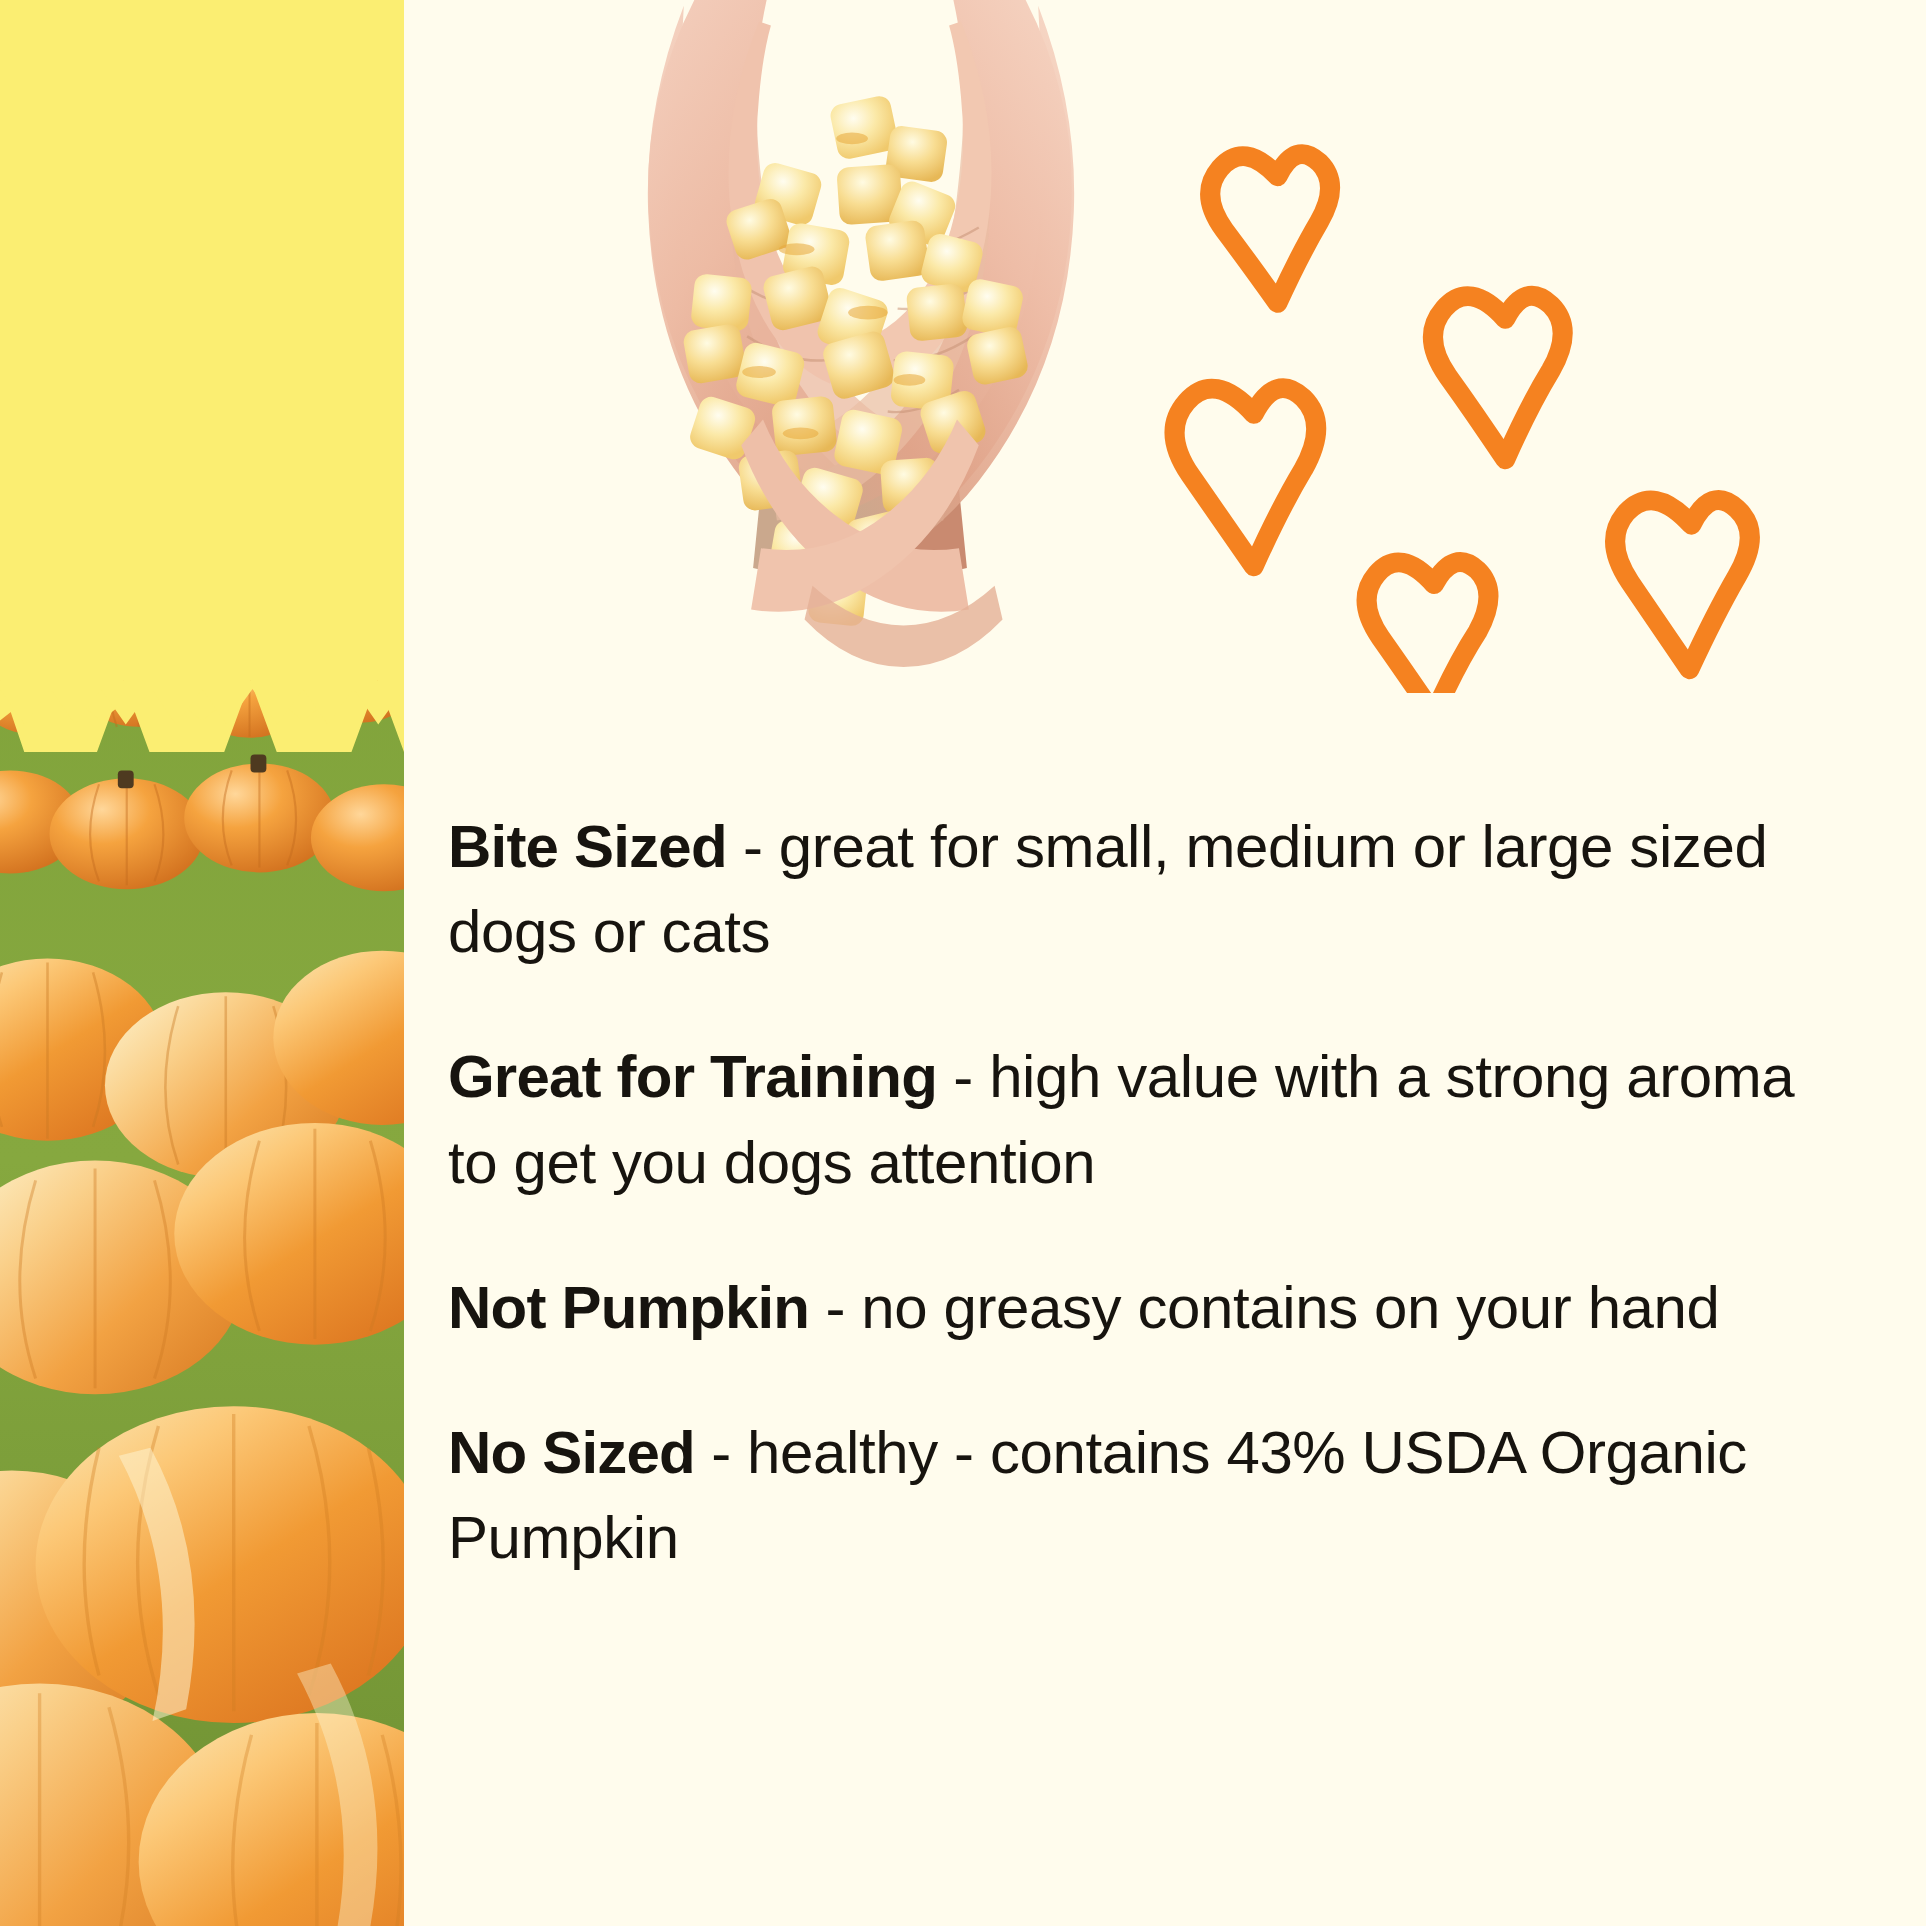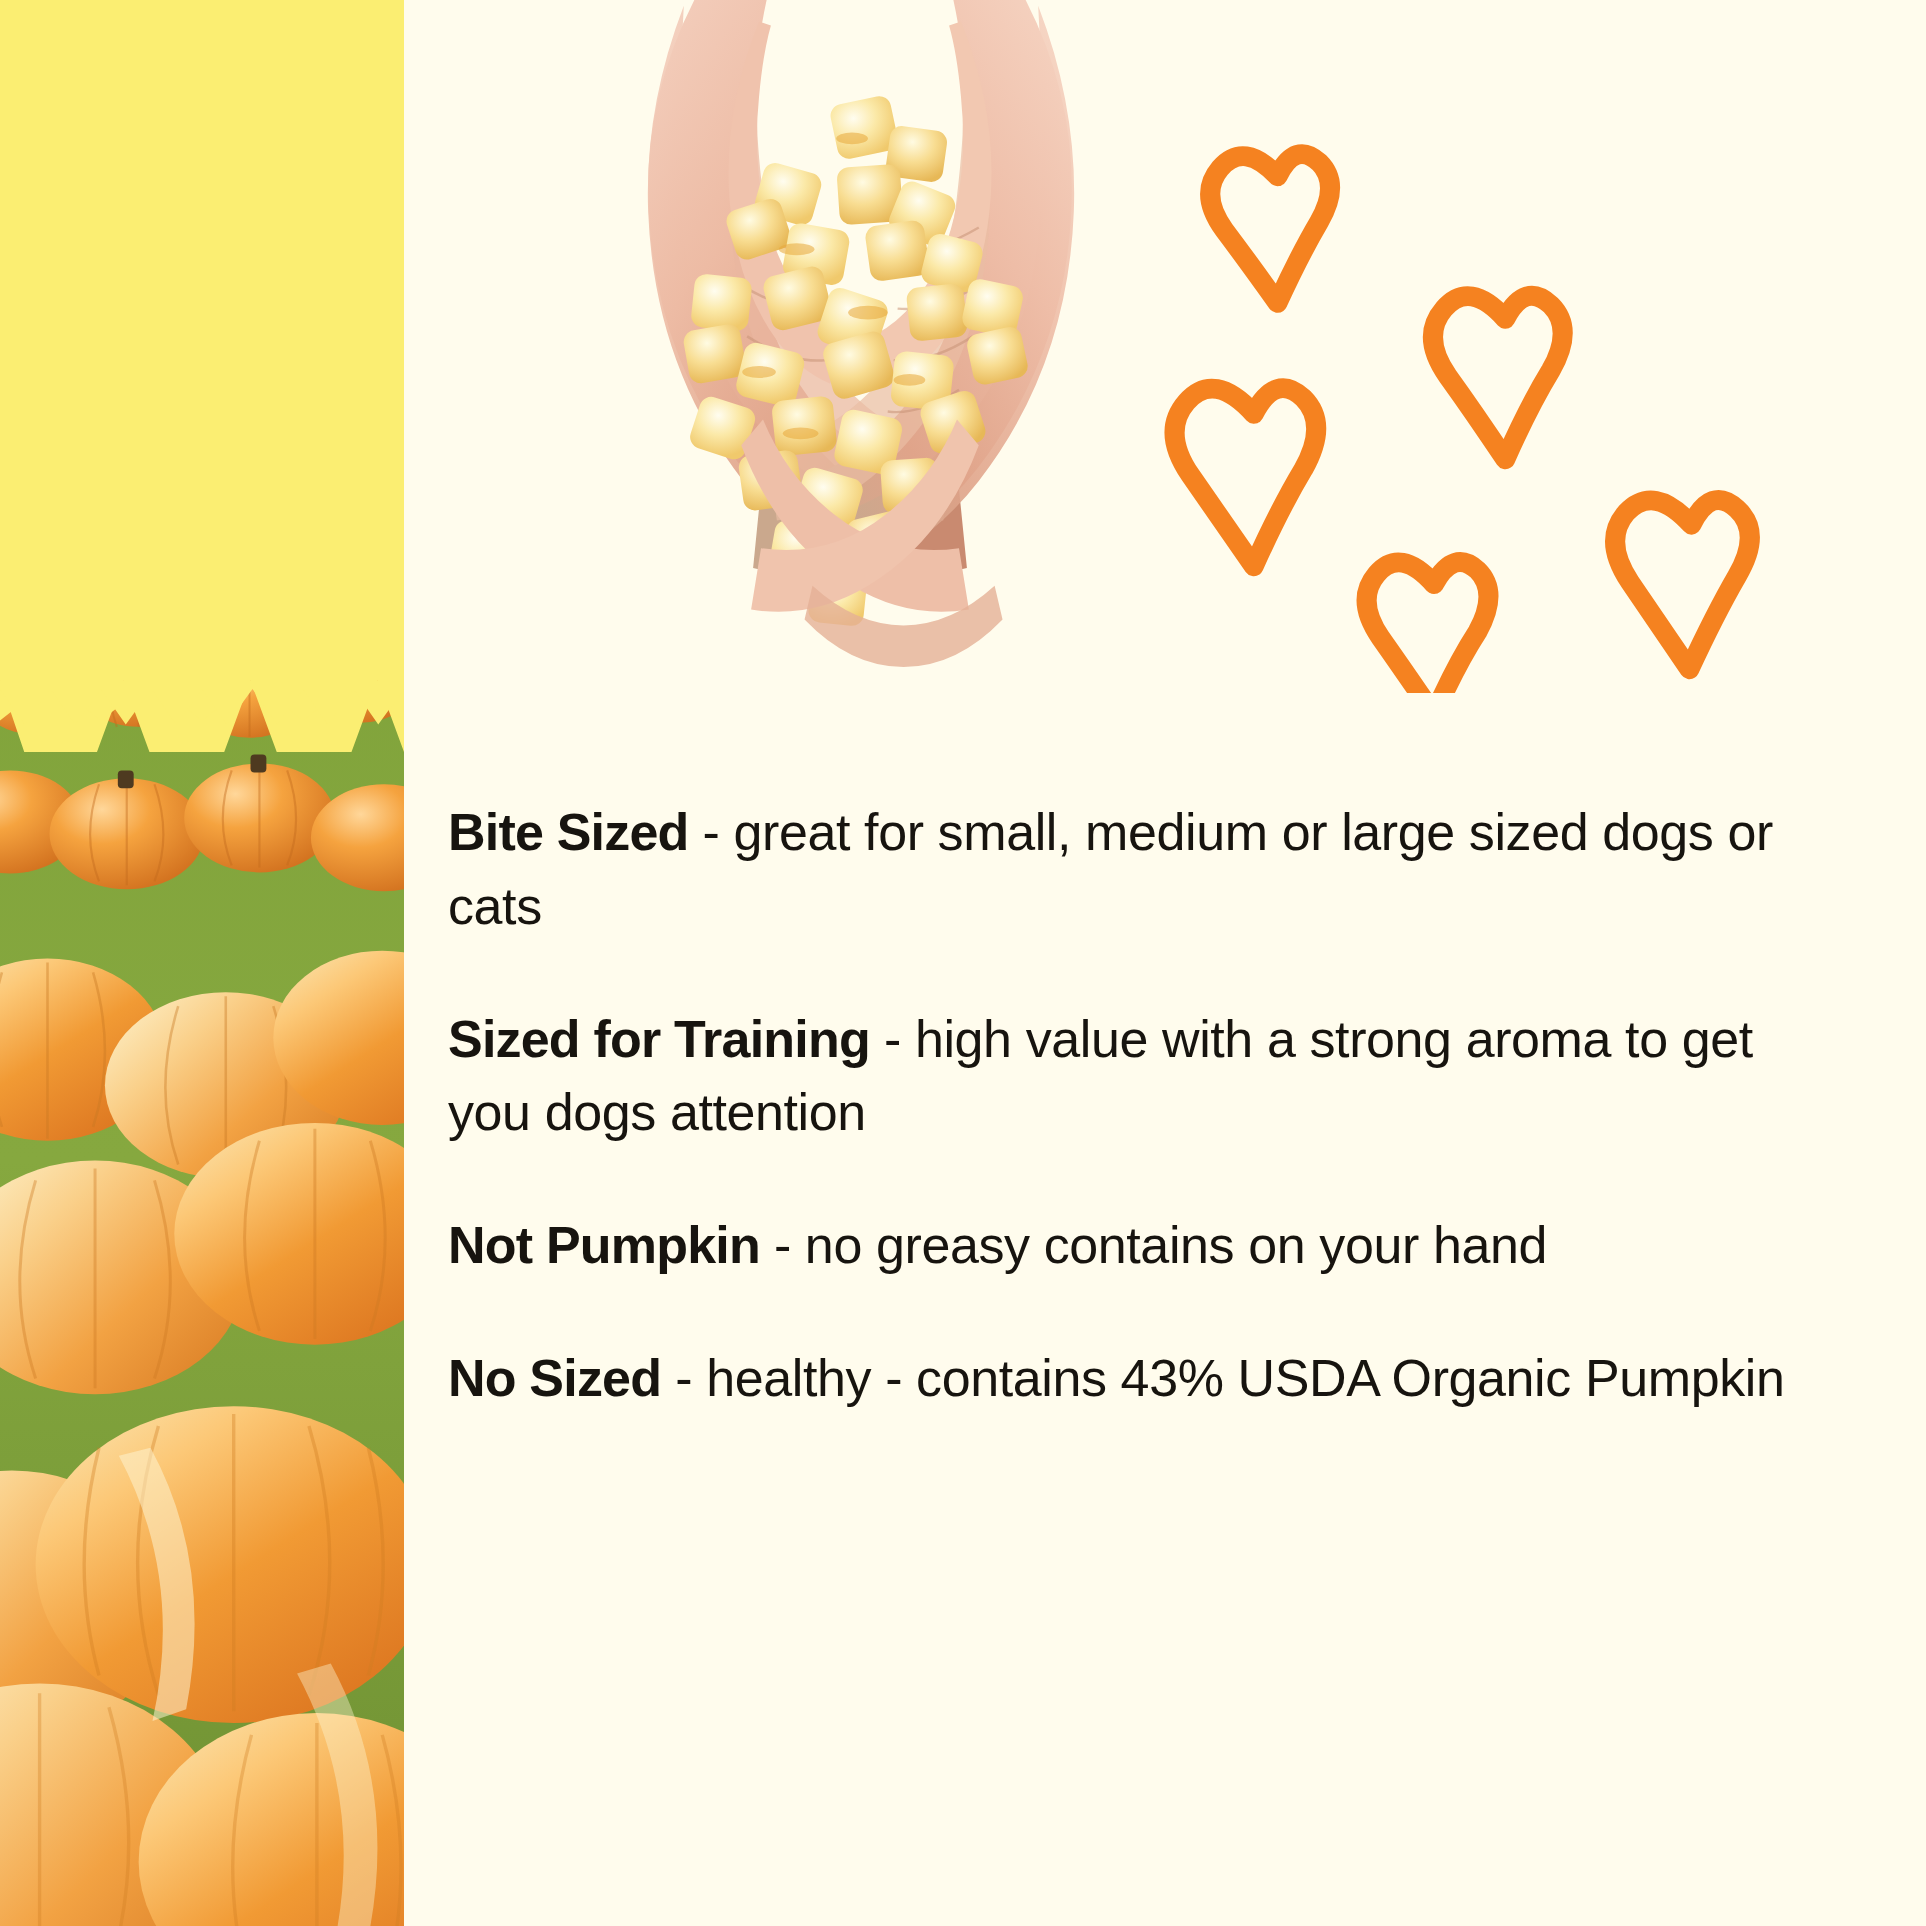--- a/index.html
+++ b/index.html
@@ -112,21 +112,21 @@
   #features {
     position: absolute;
     left: 44px; top: 744px;
     width: 1406px;
     z-index: 5;
   }
   .feature {
     margin-bottom: 59px;
     color: #17140f;
     font-family: "Liberation Sans", sans-serif;
-    font-size: 52px;
+    font-size: 60px;
     line-height: 1.42;
     letter-spacing: -0.4px;
     max-width: 1366px;
   }
   .feature:last-child { margin-bottom: 0; }
   .feature .lead {
     font-weight: bold;
     letter-spacing: -0.8px;
   }
   .feature .rest { font-weight: normal; }
@@ -511,21 +511,21 @@
       </g>
     </svg>
 
     <div id="features">
 
       <p class="feature">
         <span class="lead">Bite Sized</span><span class="rest"> - great for small, medium or large sized dogs or cats</span>
       </p>
 
       <p class="feature">
-        <span class="lead">Sized for Training</span><span class="rest"> - high value with a strong aroma to get you dogs attention</span>
+        <span class="lead">Great for Training</span><span class="rest"> - high value with a strong aroma to get you dogs attention</span>
       </p>
 
       <p class="feature">
         <span class="lead">Not Pumpkin</span><span class="rest"> - no greasy contains on your hand</span>
       </p>
 
       <p class="feature">
         <span class="lead">No Sized</span><span class="rest"> - healthy - contains 43% USDA Organic Pumpkin</span>
       </p>
 

